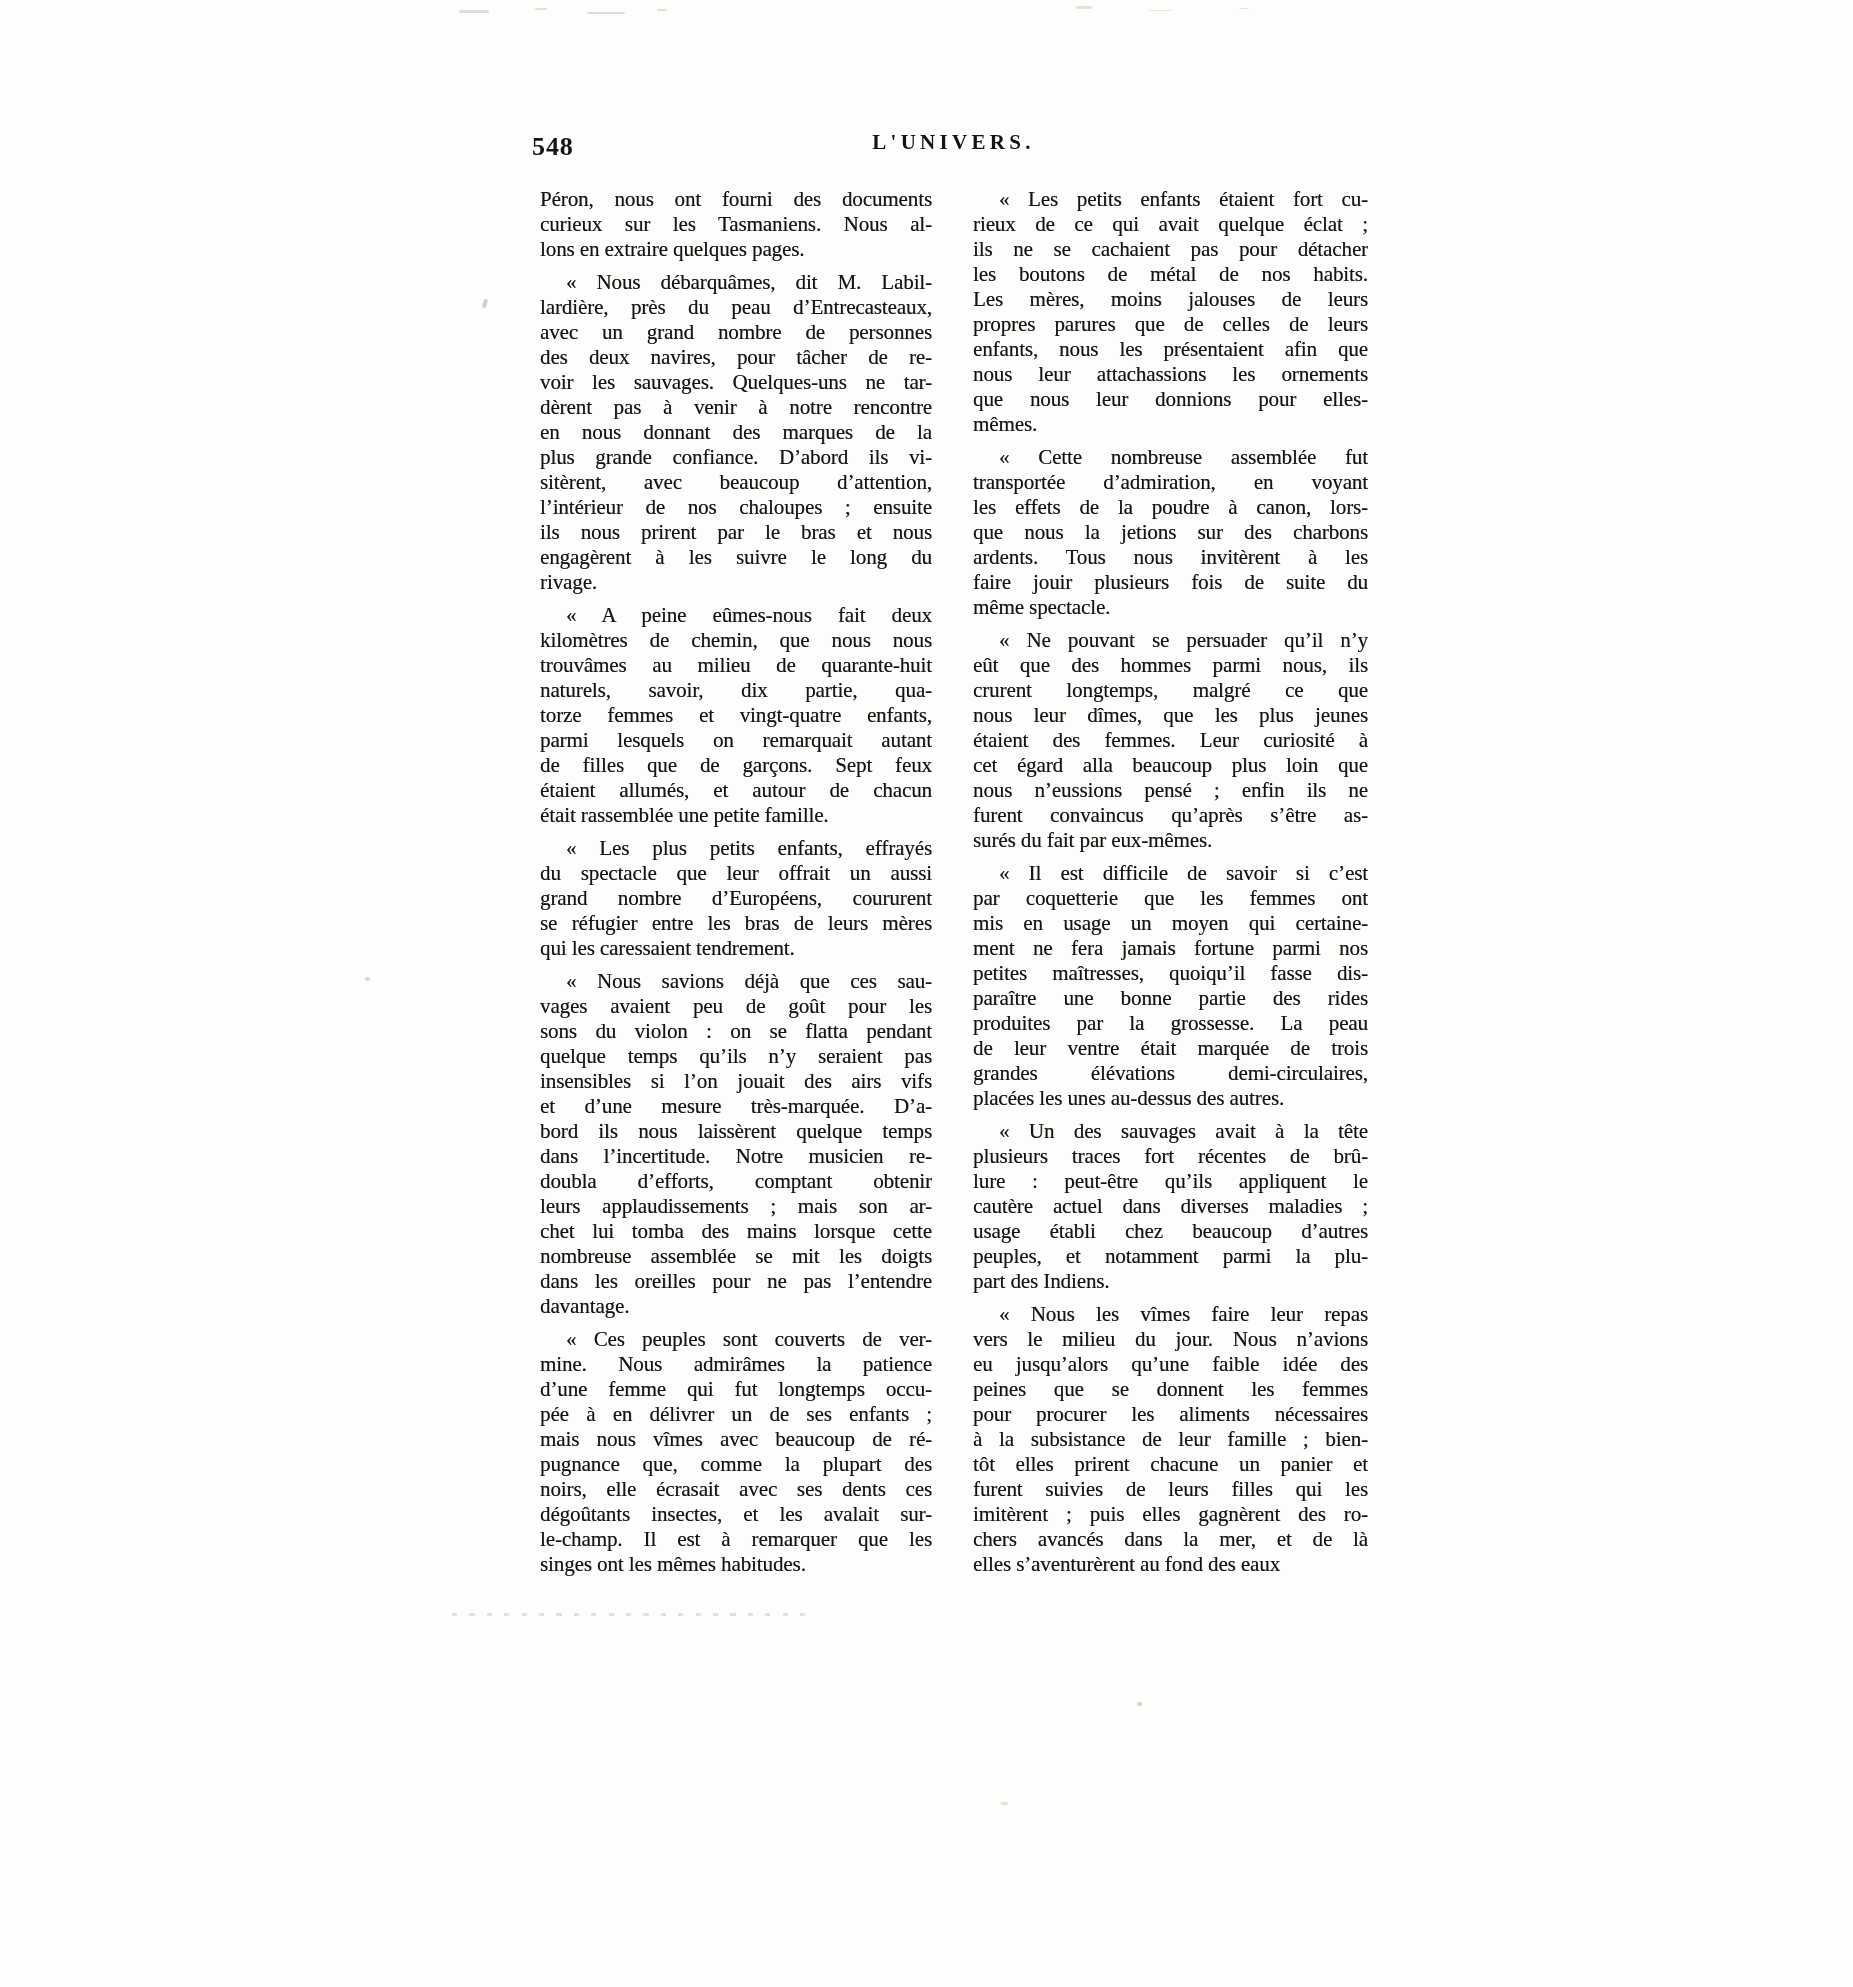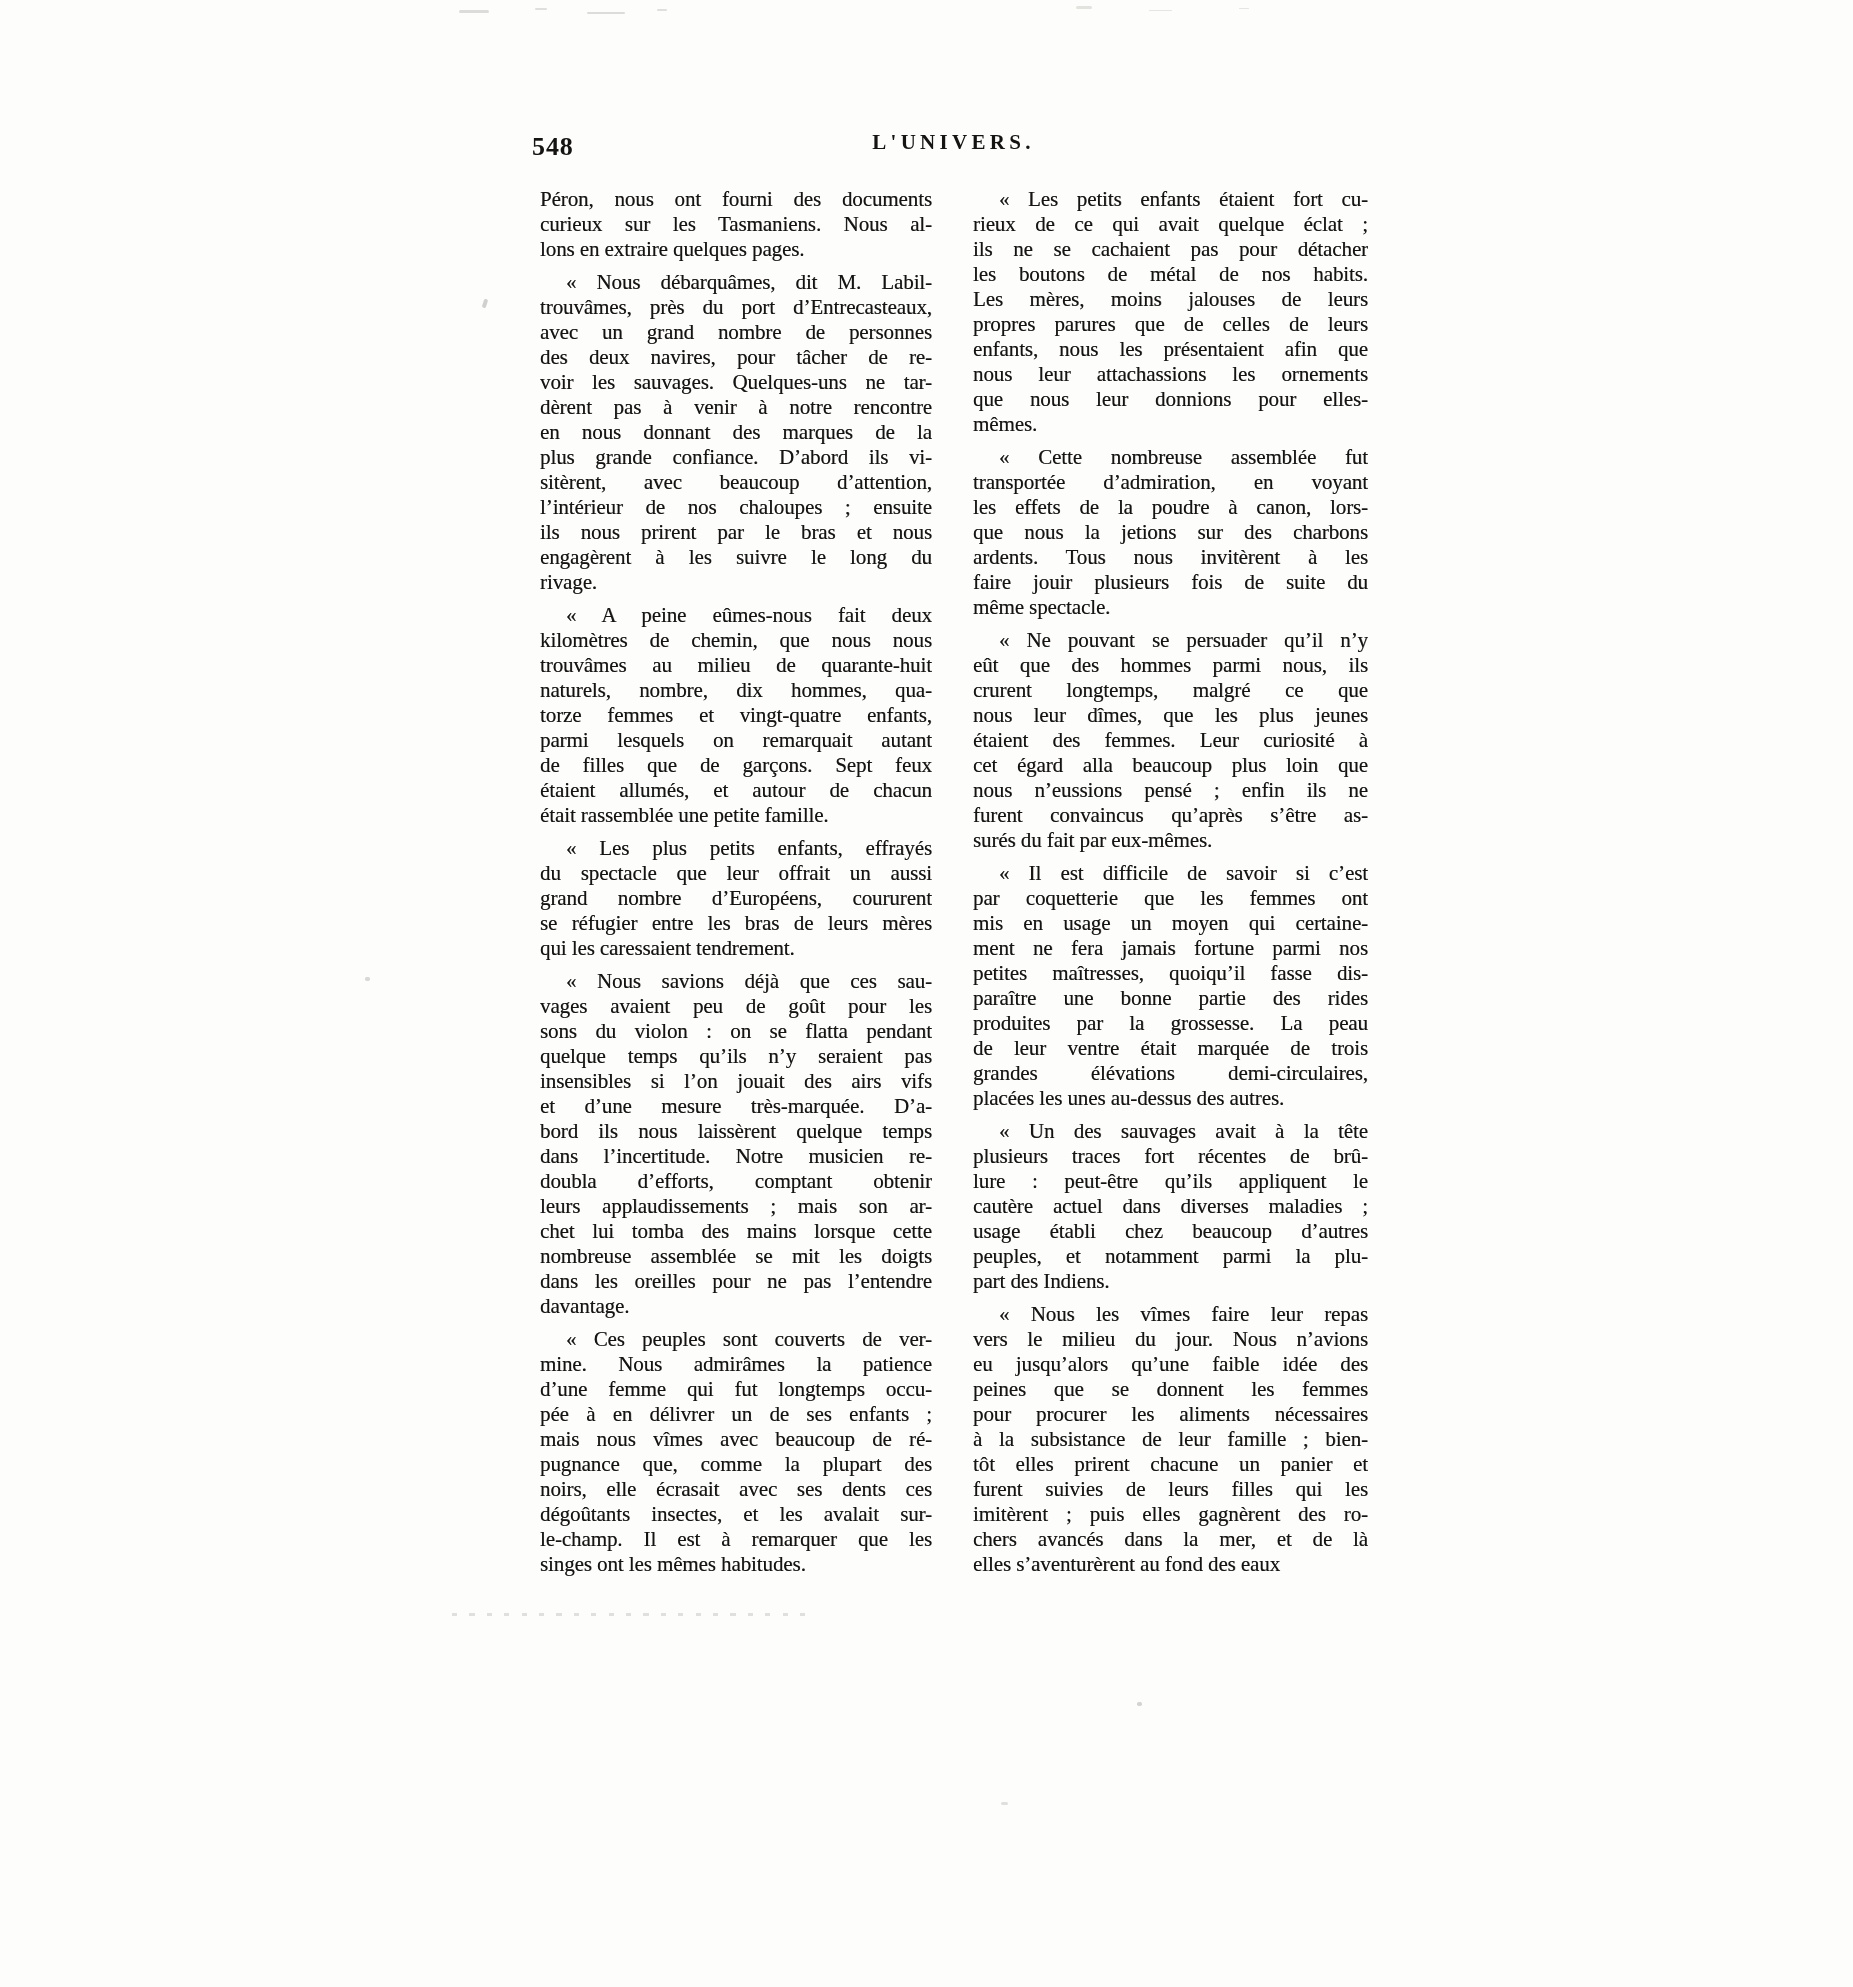--- a/index.html
+++ b/index.html
@@ -54,38 +54,38 @@
   <div class="running-title">L'UNIVERS.</div>
 
   <div class="column left" id="col-left">
       <div class="para">
         <div class="line">Péron, nous ont fourni des documents</div>
         <div class="line">curieux sur les Tasmaniens. Nous al-</div>
         <div class="line last">lons en extraire quelques pages.</div>
       </div>
       <div class="para">
         <div class="line indent">« Nous débarquâmes, dit M. Labil-</div>
-        <div class="line">trouvâmes, près du port d’Entrecasteaux,</div>
+        <div class="line">lardière, près du peau d’Entrecasteaux,</div>
         <div class="line">avec un grand nombre de personnes</div>
         <div class="line">des deux navires, pour tâcher de re-</div>
         <div class="line">voir les sauvages. Quelques-uns ne tar-</div>
         <div class="line">dèrent pas à venir à notre rencontre</div>
         <div class="line">en nous donnant des marques de la</div>
         <div class="line">plus grande confiance. D’abord ils vi-</div>
         <div class="line">sitèrent, avec beaucoup d’attention,</div>
         <div class="line">l’intérieur de nos chaloupes ; ensuite</div>
         <div class="line">ils nous prirent par le bras et nous</div>
         <div class="line">engagèrent à les suivre le long du</div>
         <div class="line last">rivage.</div>
       </div>
       <div class="para">
         <div class="line indent">« A peine eûmes-nous fait deux</div>
         <div class="line">kilomètres de chemin, que nous nous</div>
         <div class="line">trouvâmes au milieu de quarante-huit</div>
-        <div class="line">naturels, nombre, dix hommes, qua-</div>
+        <div class="line">naturels, savoir, dix partie, qua-</div>
         <div class="line">torze femmes et vingt-quatre enfants,</div>
         <div class="line">parmi lesquels on remarquait autant</div>
         <div class="line">de filles que de garçons. Sept feux</div>
         <div class="line">étaient allumés, et autour de chacun</div>
         <div class="line last">était rassemblée une petite famille.</div>
       </div>
       <div class="para">
         <div class="line indent">« Les plus petits enfants, effrayés</div>
         <div class="line">du spectacle que leur offrait un aussi</div>
         <div class="line">grand nombre d’Européens, coururent</div>

